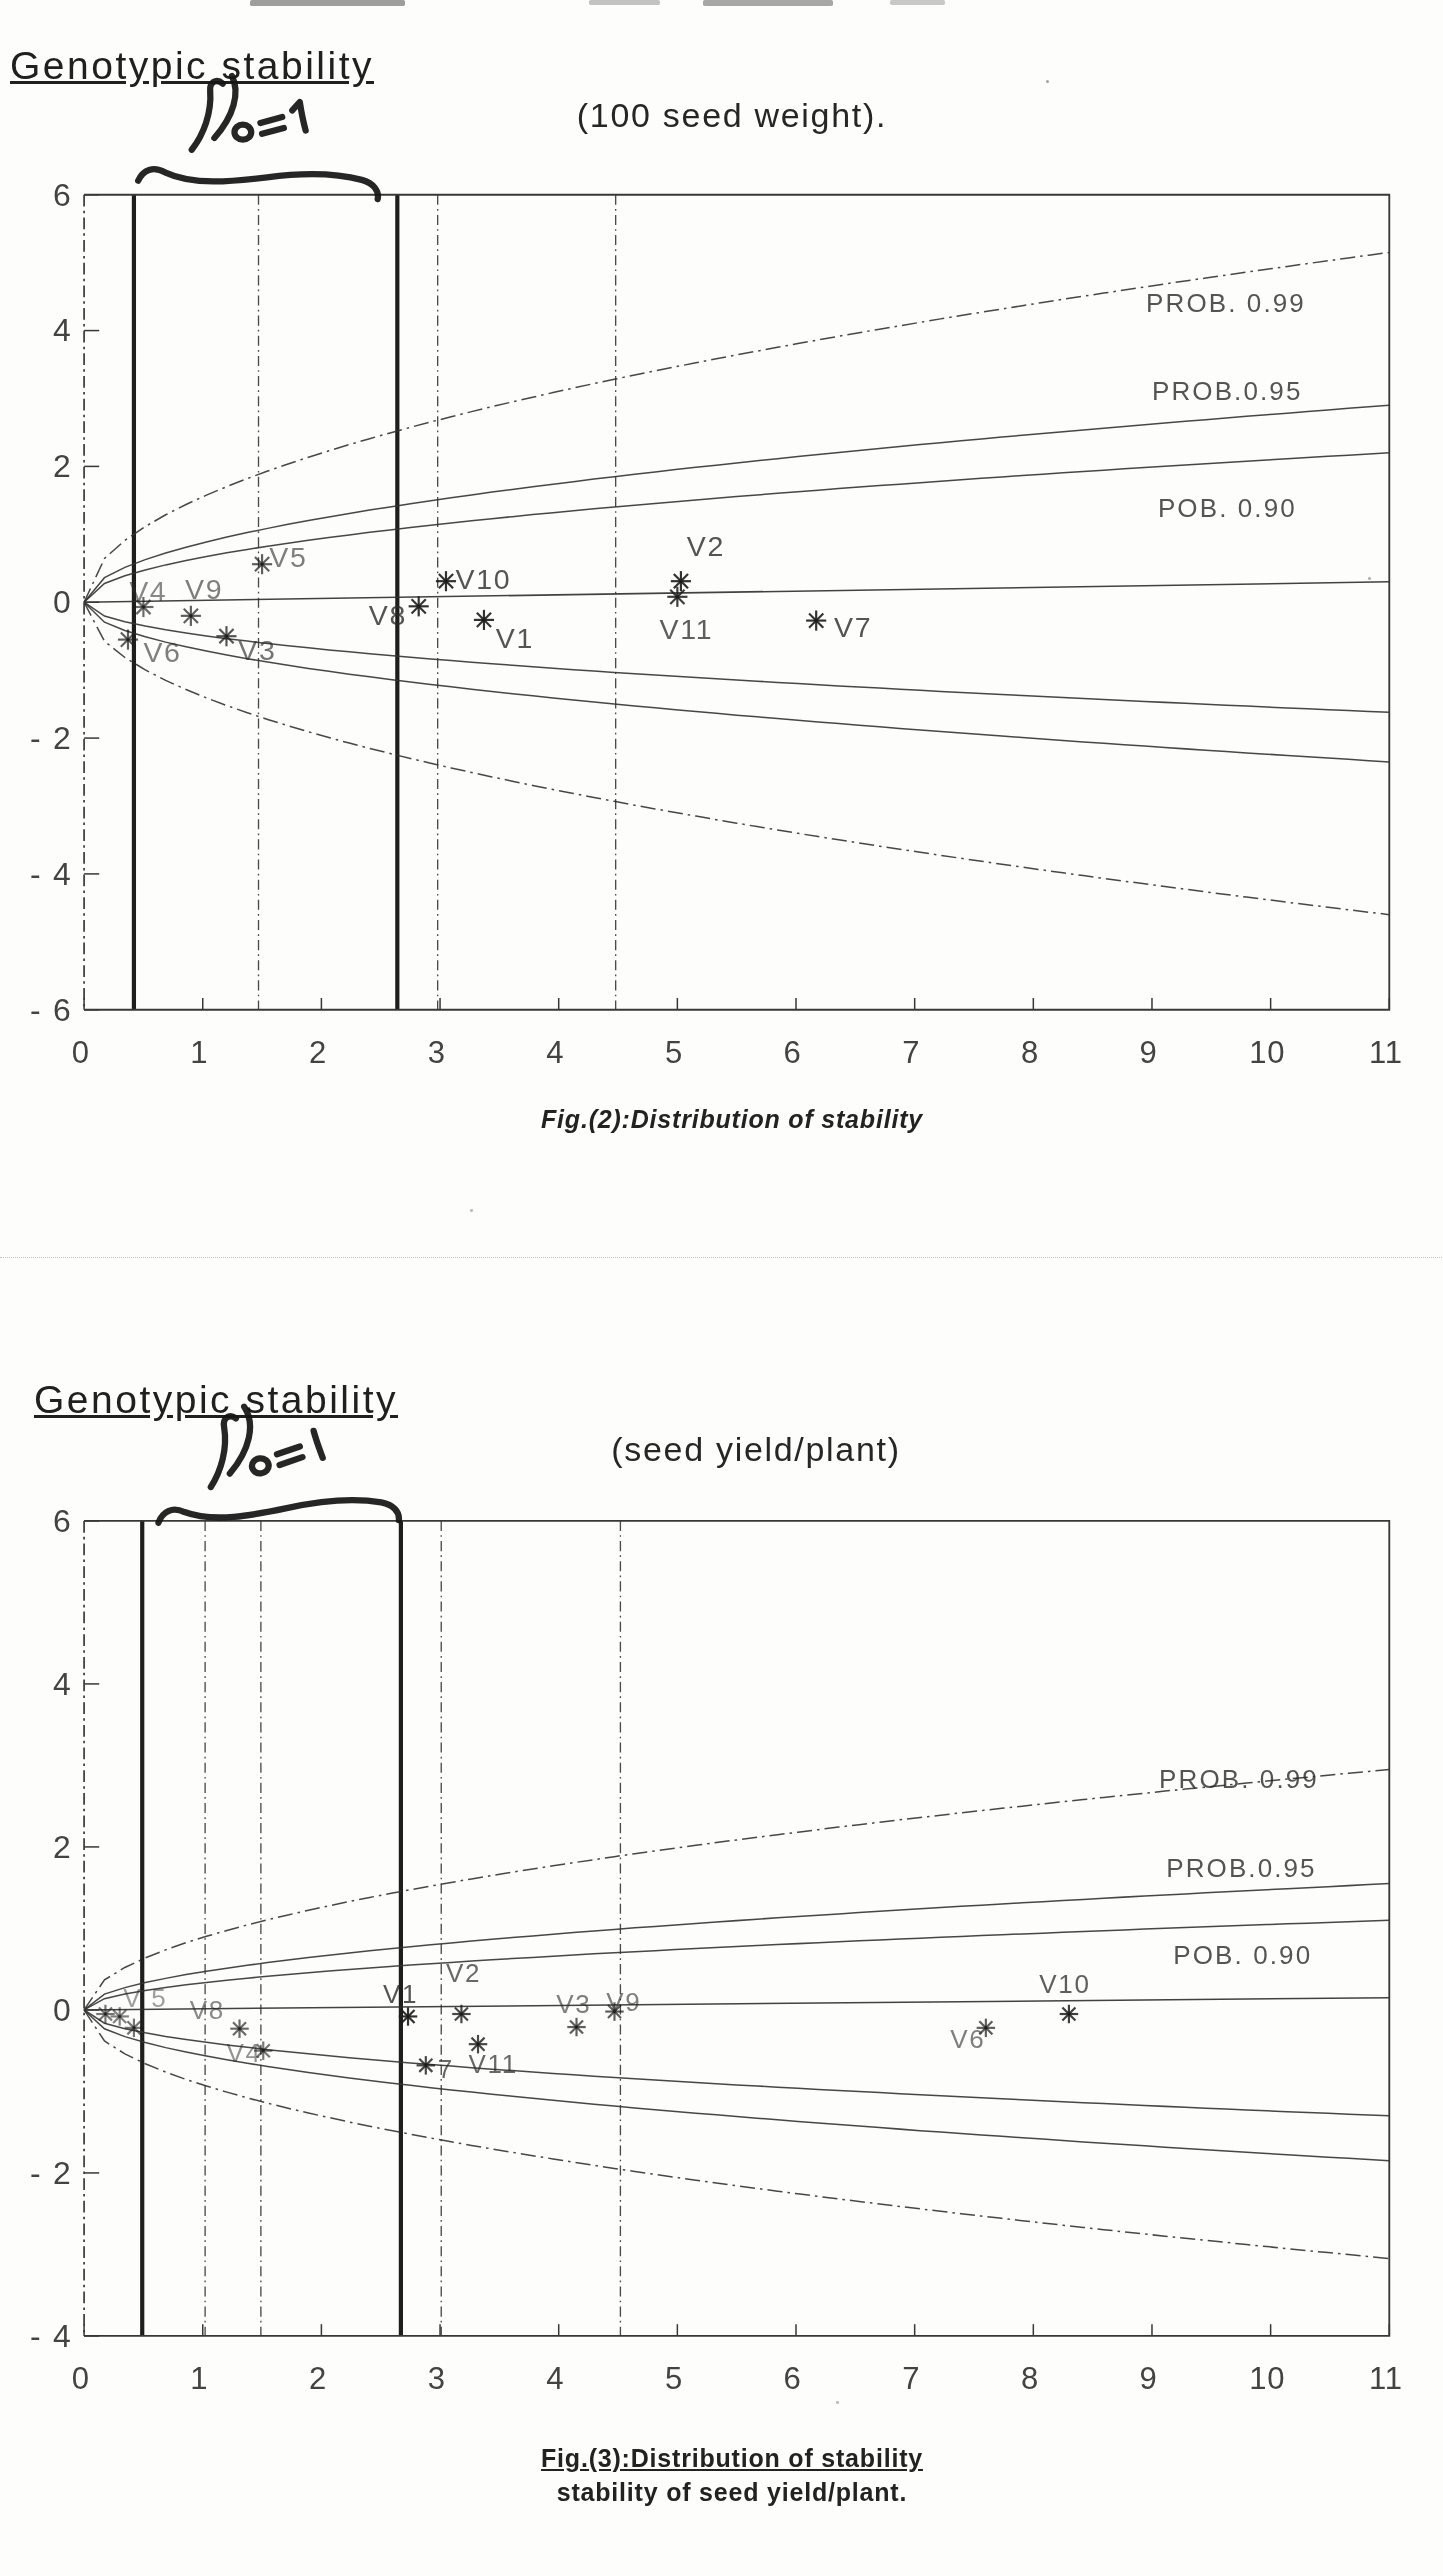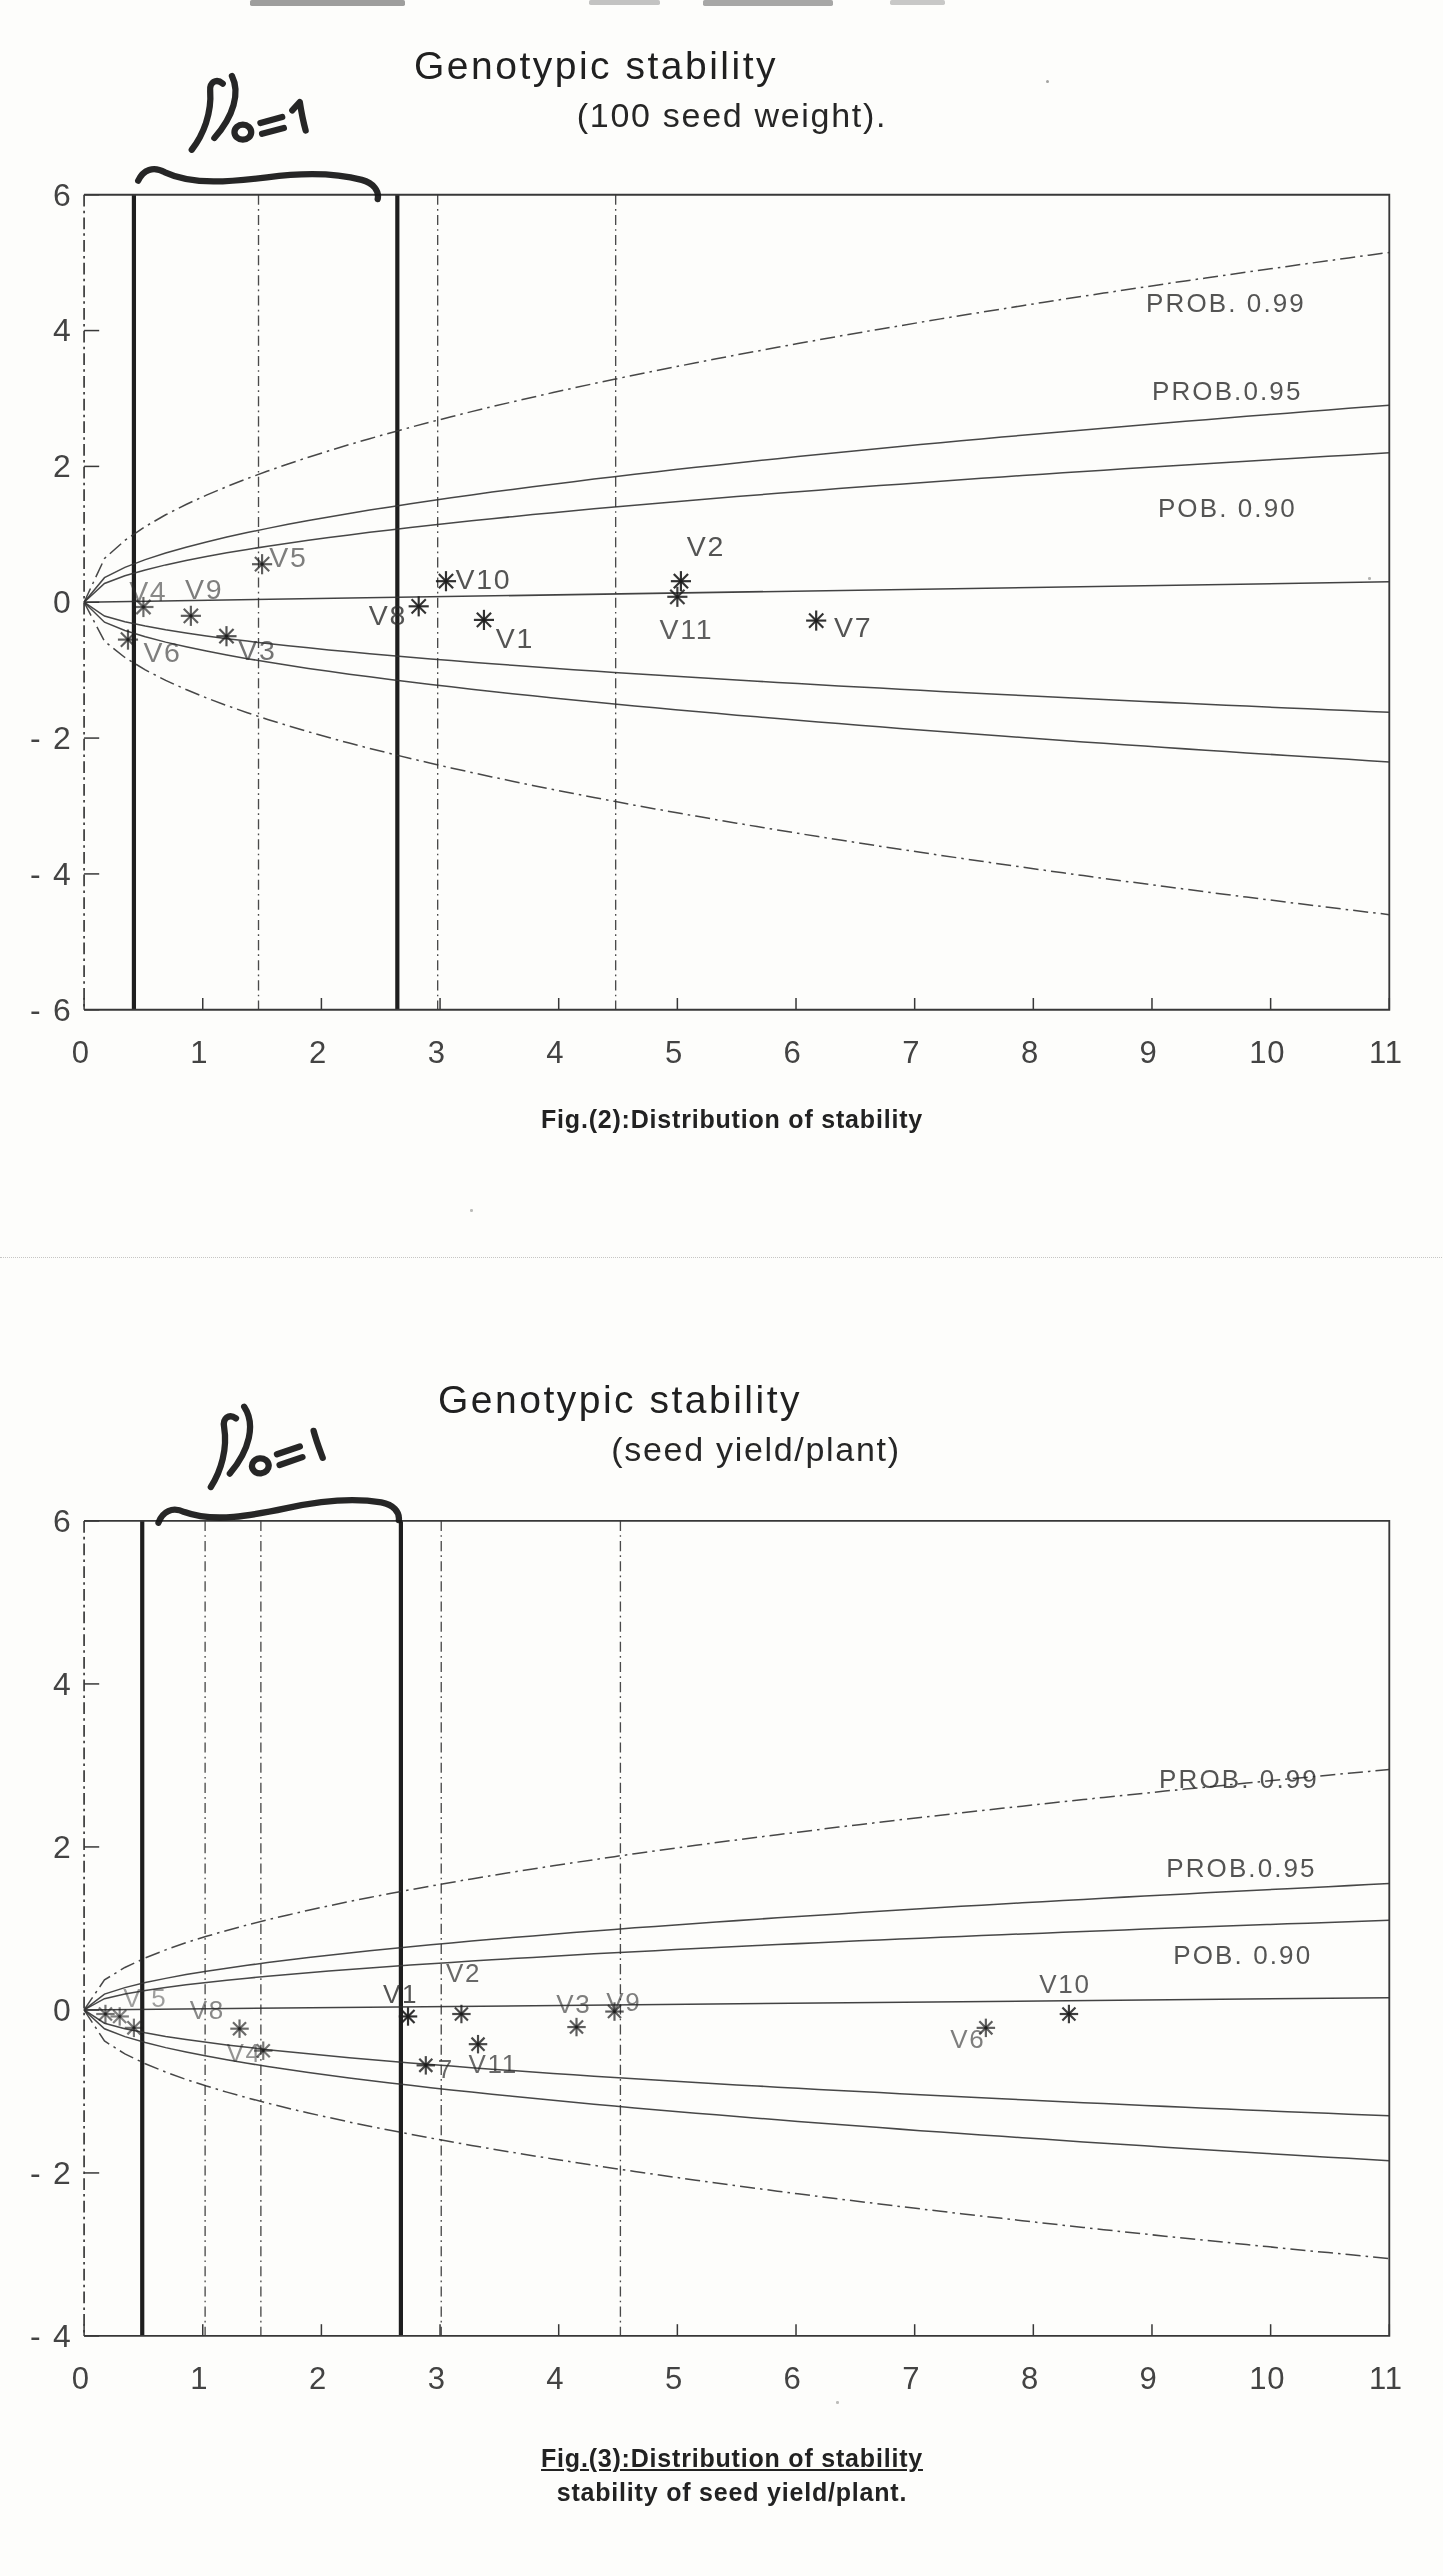--- a/index.html
+++ b/index.html
@@ -3,22 +3,22 @@
 <meta charset="utf-8">
 <style>
   html,body{margin:0;padding:0;background:#e8e8e6;}
   .page{
     position:relative;width:1444px;height:2576px;margin:0 auto;
     background:#fdfdfb;overflow:hidden;
     font-family:"Liberation Sans",sans-serif;color:#1f1f1f;
   }
   .abs{position:absolute;}
   .fig-title{
-    left:0;width:1172px;text-align:center;font-size:39px;letter-spacing:2.5px;
-    font-weight:500;color:#202020;
+    left:0;width:1172px;font-size:39px;letter-spacing:2.5px;
+    font-weight:500;color:#202020;text-decoration:underline;
   }
   .fig-subtitle{
     left:0;width:1444px;text-align:center;font-size:34px;letter-spacing:1.7px;
     font-weight:400;color:#262626;
   }
   .fig-caption{
     left:0;width:1444px;text-align:center;font-size:25px;letter-spacing:0.8px;
     font-weight:700;color:#222;
   }
   .nudge1{position:relative;left:10px;}
@@ -59,21 +59,21 @@
   <svg class="abs annot" role="img" style="left:133px;top:71px;" width="285" height="134" viewBox="0 0 340 160" aria-label="λo=1">
     <path d="M118,6 C128,26 120,54 97,80"></path>
     <path d="M70,94 C84,76 94,50 92,24 C91,14 99,8 107,15"></path>
     <ellipse cx="131" cy="73" rx="10" ry="9"></ellipse>
     <path d="M152,62 L178,55"></path>
     <path d="M154,75 L180,68"></path>
     <path d="M190,47 L199,37 C201,50 203,60 206,71"></path>
     <path d="M6,131 C12,118 24,113 38,121 C72,137 118,132 160,127 C206,121 246,123 273,130 C287,134 294,143 292,153"></path>
   </svg>
 
-  <div class="abs txt fig-caption" style="top:1105px;">
+  <div class="abs txt fig-caption" style="top:1105px;font-style:italic;">
     <span class="nudge1">Fig.(2):Distribution of stability</span>
   </div>
 
   <div class="abs separator"></div>
 
   <div class="abs txt fig-title" style="top:1378px;">
     <span class="nudge2">Genotypic stability</span>
   </div>
   <div class="abs txt fig-subtitle" style="top:1430px;">
     <span class="nudge2">(seed yield/plant)</span>

